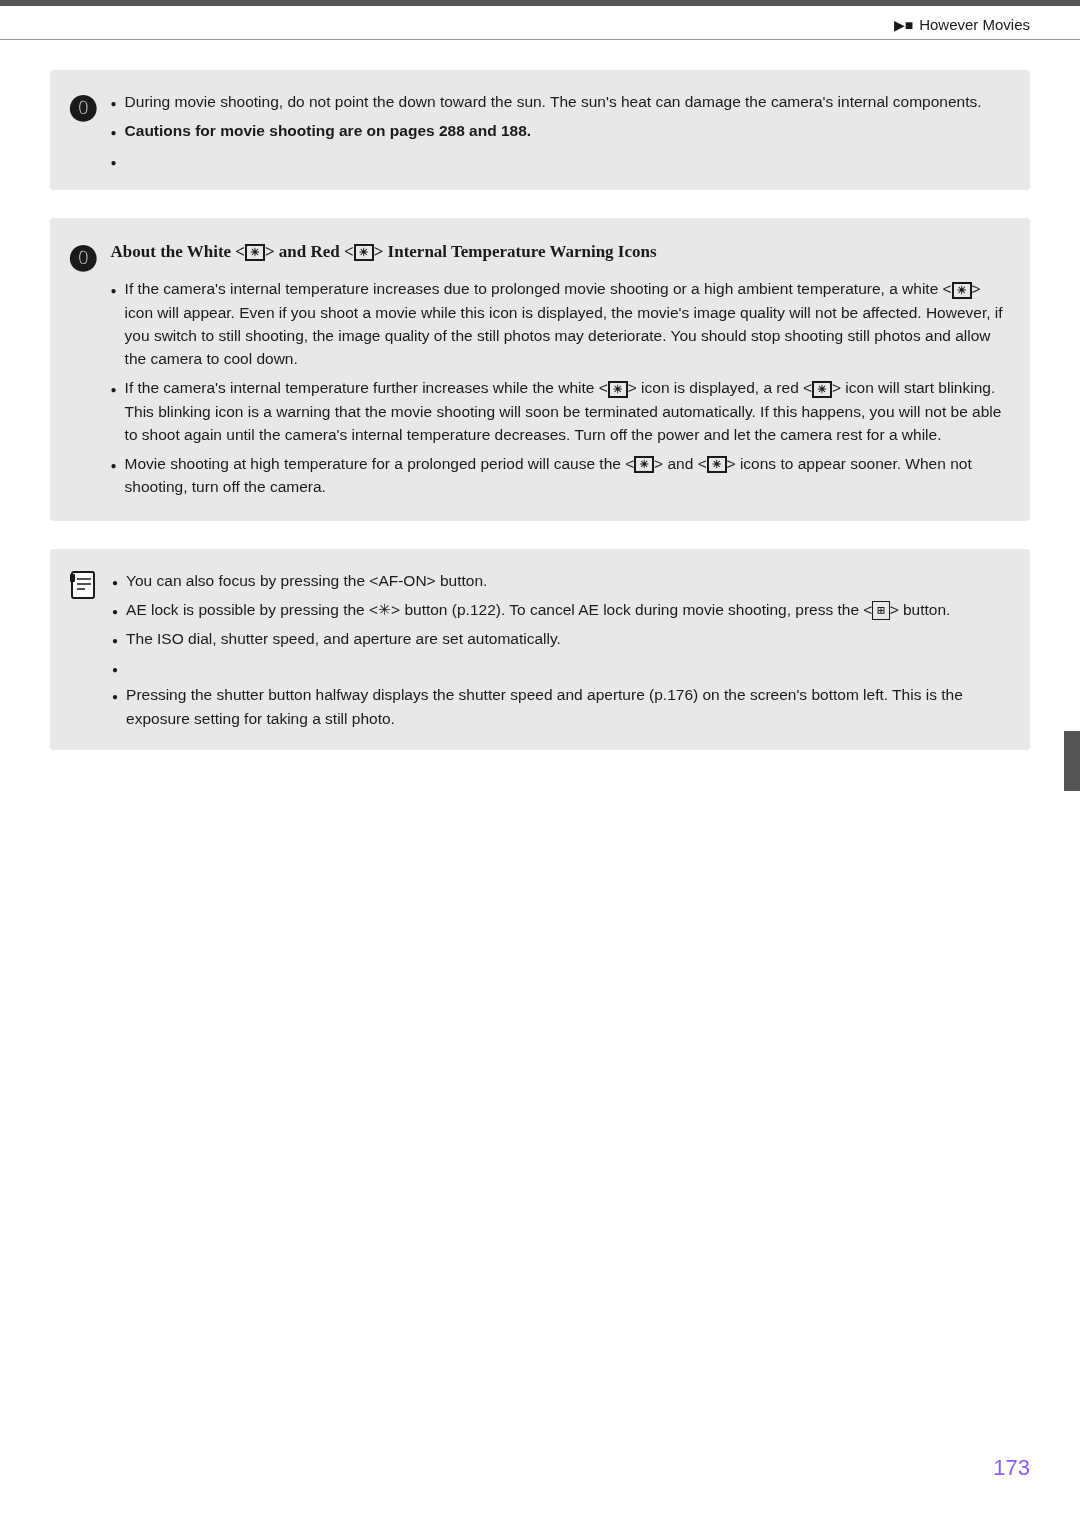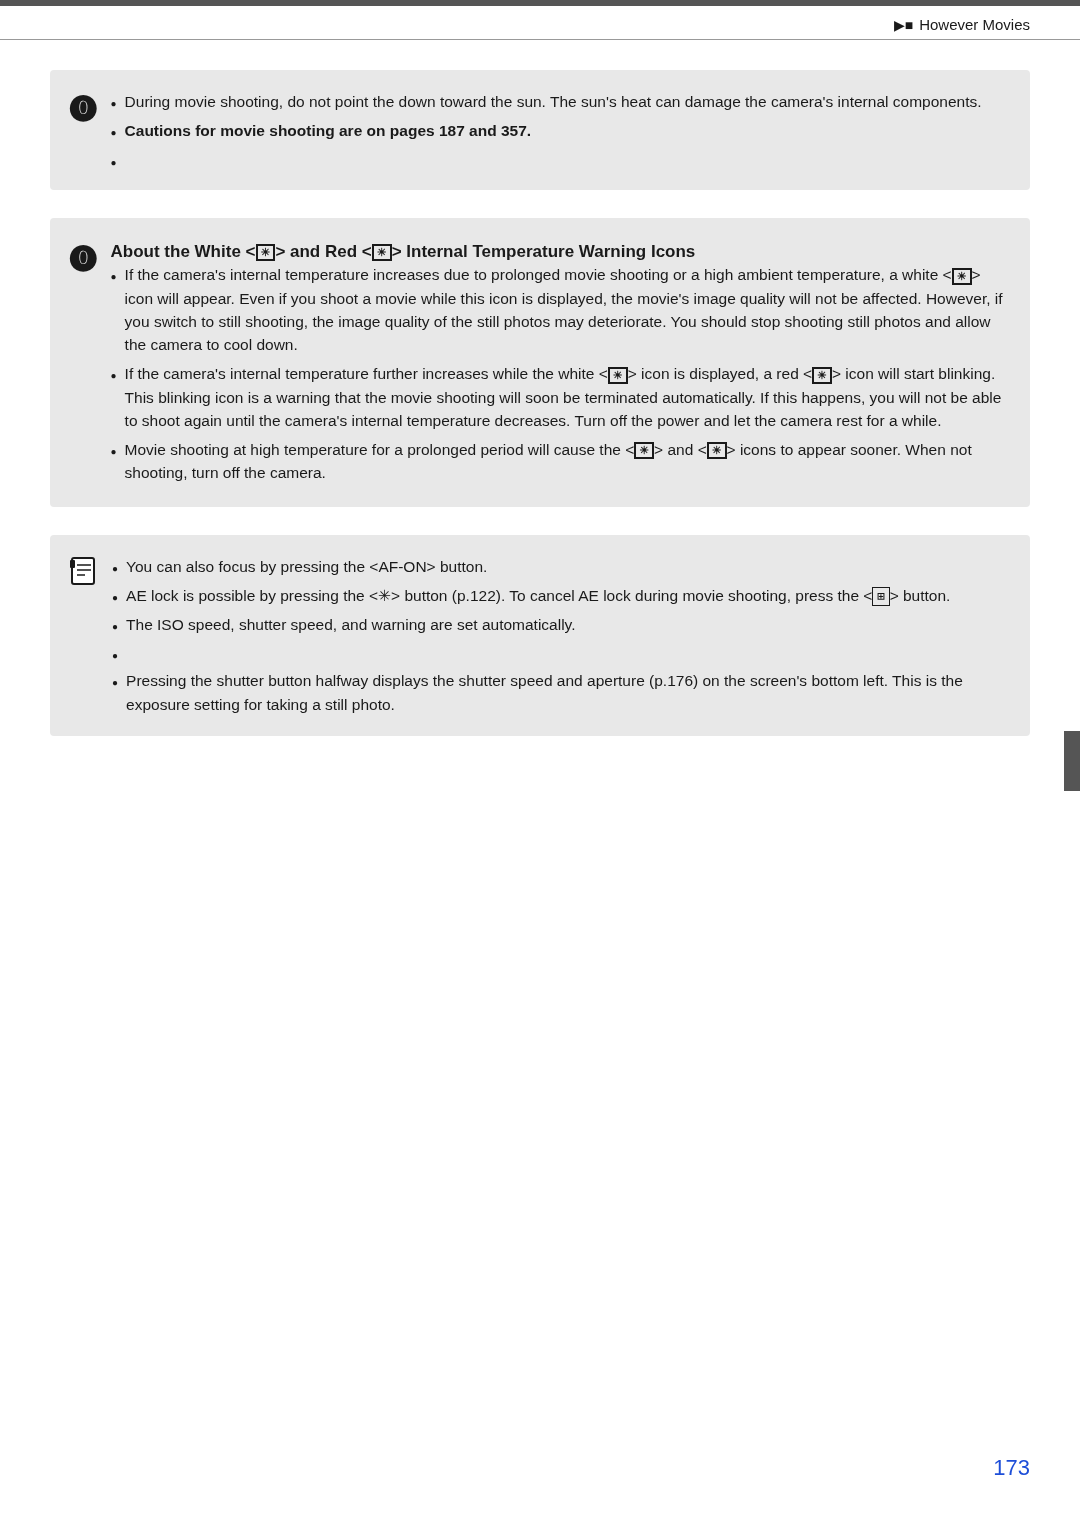--- a/index.html
+++ b/index.html
@@ -106,21 +106,23 @@
       gap: 14px;
     }
 
     .about-box-inner {
       flex: 1;
     }
 
     .about-title {
       font-size: 17px;
       font-weight: bold;
+      margin-bottom: 14px;
       line-height: 1.4;
+      font-family: Liberation Serif, serif;
     }
 
     .temp-icon {
       display: inline-block;
       border: 2px solid #1a1a1a;
       padding: 1px 3px;
       font-size: 11px;
       font-weight: bold;
       line-height: 1;
       vertical-align: middle;
@@ -166,21 +168,21 @@
       line-height: 1.4;
       vertical-align: middle;
       font-family: monospace;
     }
 
     .page-number {
       position: absolute;
       bottom: 40px;
       right: 50px;
       font-size: 22px;
-      color: #1d4ed8;
+      color: #8b5cf6;
     }
 
     .right-tab {
       position: absolute;
       right: 0;
       top: 50%;
       transform: translateY(-50%);
       width: 16px;
       height: 60px;
       background: #555;
@@ -216,21 +218,21 @@
   <div class="warning-box">
     <div class="caution-icon">⓿</div>
     <div class="warning-box-inner">
       <ul class="bullet-list">
         <li>
           <span class="bullet-dot">●</span>
           <span>During movie shooting, do not point the down toward the sun. The sun's heat can damage the camera's internal components.</span>
         </li>
         <li>
           <span class="bullet-dot">●</span>
-          <span><strong>Cautions for movie shooting are on pages 187 and 357.</strong></span>
+          <span><strong>Cautions for movie shooting are on pages 288 and 188.</strong></span>
         </li>
         <li>
           <span class="bullet-dot">●</span>
         </li>
       </ul>
     </div>
   </div>
 
   <div class="about-box">
     <div class="caution-icon">⓿</div>
@@ -270,21 +272,21 @@
         <li>
           <span class="bullet-dot">●</span>
           <span>You can also focus by pressing the &lt;AF-ON&gt; button.</span>
         </li>
         <li>
           <span class="bullet-dot">●</span>
           <span>AE lock is possible by pressing the &lt;✳&gt; button (p.122). To cancel AE lock during movie shooting, press the &lt;<span class="inline-button">⊞</span>&gt; button.</span>
         </li>
         <li>
           <span class="bullet-dot">●</span>
-          <span>The ISO speed, shutter speed, and warning are set automatically.</span>
+          <span>The ISO dial, shutter speed, and aperture are set automatically.</span>
         </li>
         <li>
           <span class="bullet-dot">●</span>
         </li>
         <li>
           <span class="bullet-dot">●</span>
           <span>Pressing the shutter button halfway displays the shutter speed and aperture (p.176) on the screen's bottom left. This is the exposure setting for taking a still photo.</span>
         </li>
       </ul>
     </div>

